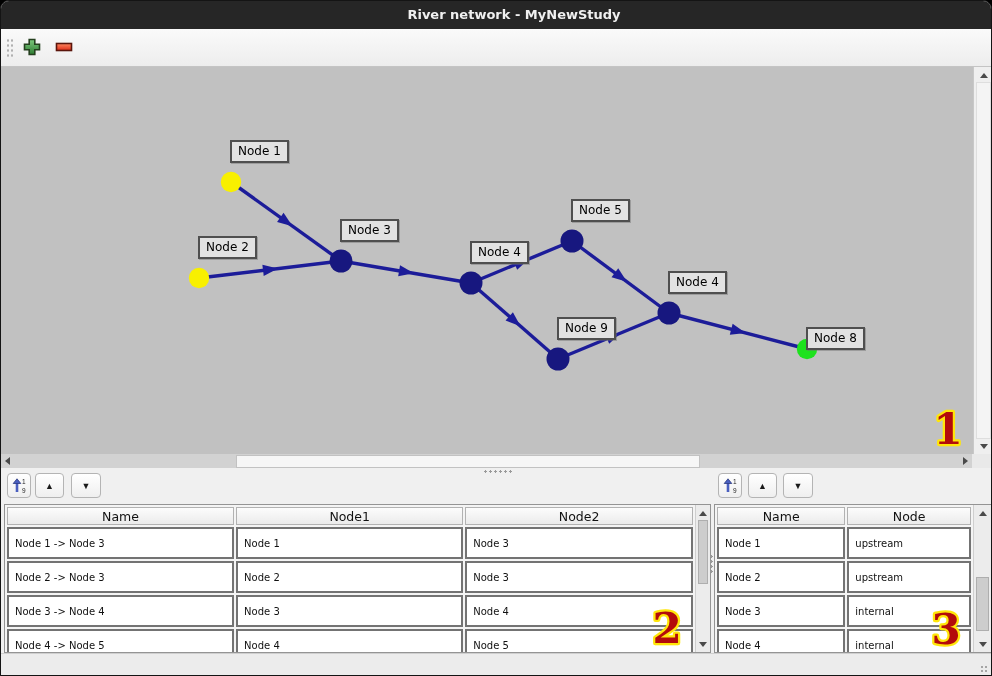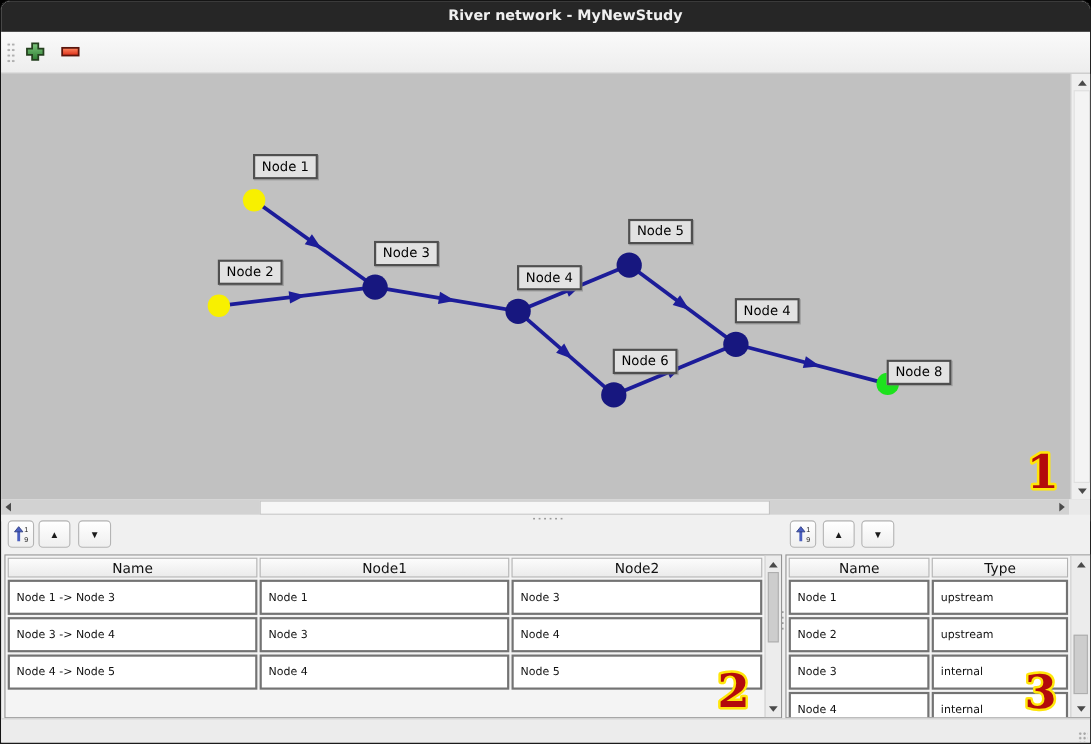--- a/index.html
+++ b/index.html
@@ -152,21 +152,21 @@
         </div>
       <div class="sb-btn bottom">
           <i class="tri tri-down"></i>
         </div>
     </div>
   <div class="node-label" style="left: 229px; top: 73px;">Node 1</div>
       <div class="node-label" style="left: 197px; top: 169px;">Node 2</div>
       <div class="node-label" style="left: 339px; top: 152px;">Node 3</div>
       <div class="node-label" style="left: 469px; top: 174px;">Node 4</div>
       <div class="node-label" style="left: 570px; top: 132px;">Node 5</div>
-      <div class="node-label" style="left: 556px; top: 250px;">Node 6</div>
+      <div class="node-label" style="left: 556px; top: 250px;">Node 9</div>
       <div class="node-label" style="left: 667px; top: 204px;">Node 4</div>
       <div class="node-label" style="left: 805px; top: 240px; margin-top: 20px;">Node 8</div>
     </div>
 
   <div class="hscroll">
     <div class="thumb"></div>
     <div class="hs-btn left">
         <i class="tri tri-left"></i>
       </div>
     <div class="hs-btn right">
@@ -218,20 +218,25 @@
           <th style="width:33.4%">Node2</th>
         </tr>
       </thead>
       <tbody>
           <tr>
             <td>Node 1 -&gt; Node 3</td>
             <td>Node 1</td>
             <td>Node 3</td>
           </tr>
           <tr>
+            <td>Node 2 -&gt; Node 3</td>
+            <td>Node 2</td>
+            <td>Node 3</td>
+          </tr>
+          <tr>
             <td>Node 3 -&gt; Node 4</td>
             <td>Node 3</td>
             <td>Node 4</td>
           </tr>
           <tr>
             <td>Node 4 -&gt; Node 5</td>
             <td>Node 4</td>
             <td>Node 5</td>
           </tr>
         </tbody>
@@ -247,21 +252,21 @@
     </div>
   </div>
 
   <div class="vdots"></div>
 
   <div class="tablebox right">
     <table class="grid">
       <thead>
         <tr>
           <th style="width:51%">Name</th>
-          <th style="width:49%">Type</th>
+          <th style="width:49%">Node</th>
         </tr>
       </thead>
       <tbody>
           <tr>
             <td>Node 1</td>
             <td>upstream</td>
           </tr>
           <tr>
             <td>Node 2</td>
             <td>upstream</td>

